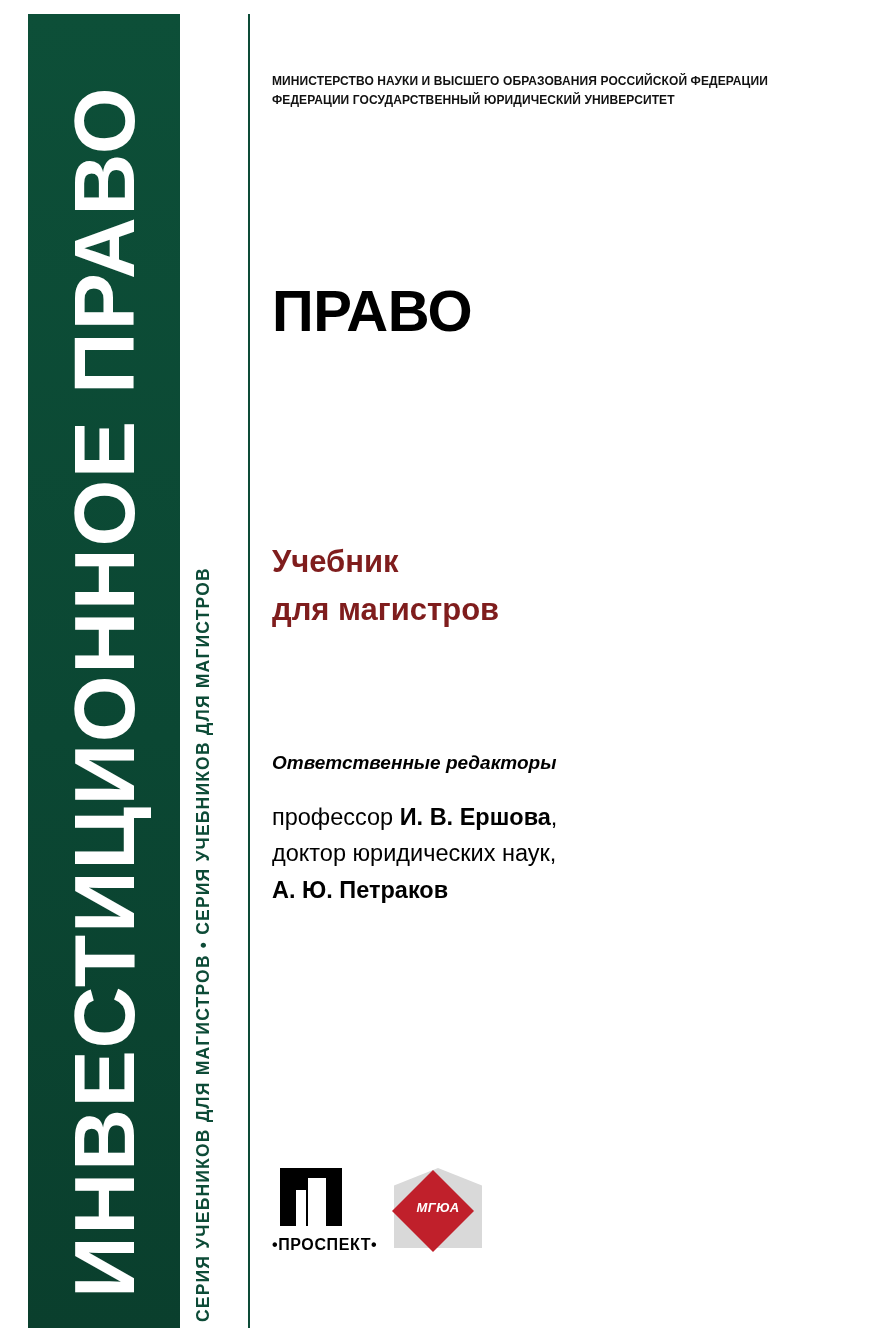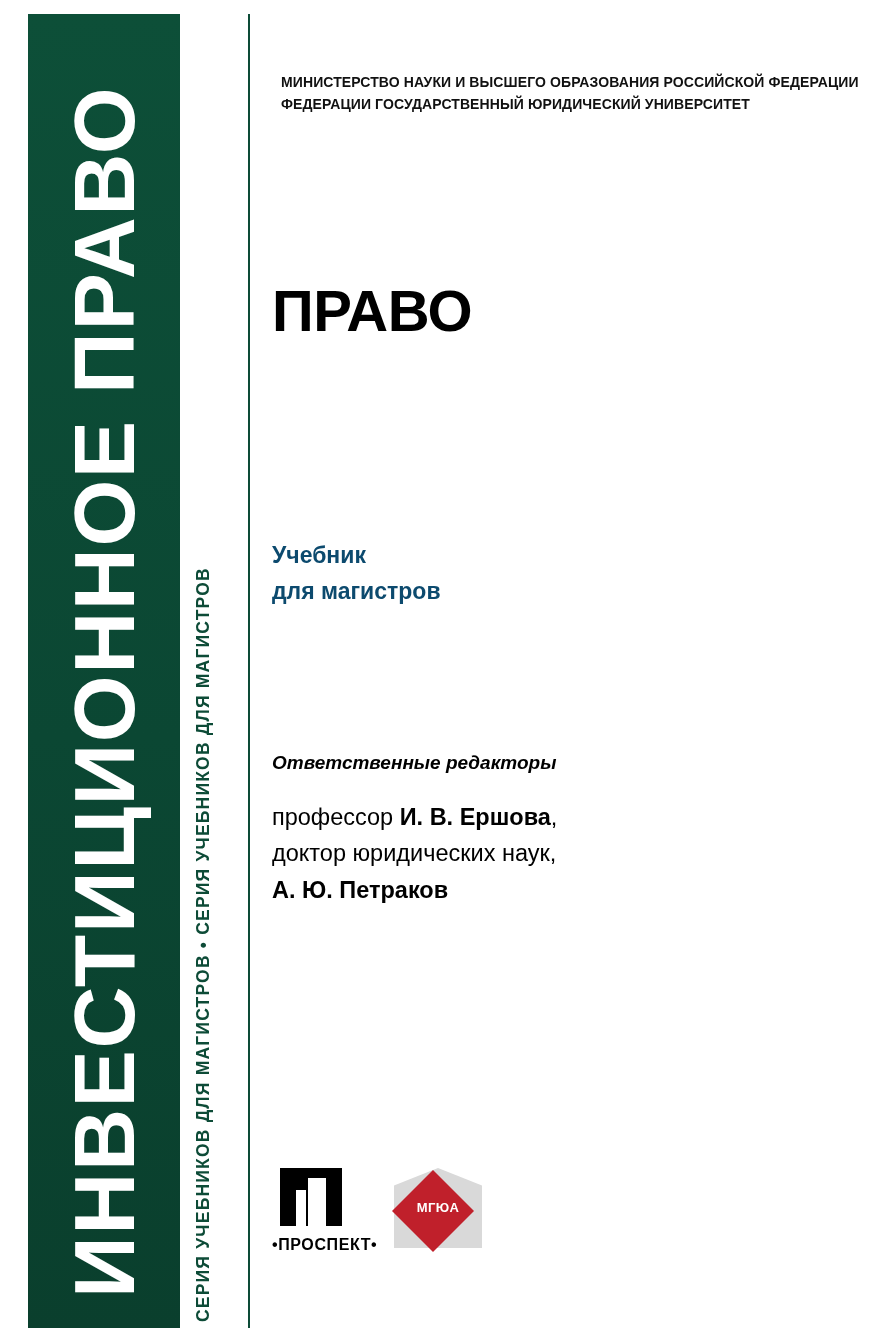--- a/index.html
+++ b/index.html
@@ -102,24 +102,24 @@
     position: absolute;
     left: 272px;
     top: 0;
     right: 0;
     bottom: 0;
   }
 
   .ministry {
     position: absolute;
     top: 72px;
-    left: 9px;
+    left: 0;
     width: 580px;
     color: #111111;
-    font-size: 14px;
+    font-size: 12px;
     font-weight: bold;
     line-height: 1.55;
     letter-spacing: 0.1px;
   }
   .ministry div { white-space: nowrap; }
 
   .main-title {
     position: absolute;
     top: 258px;
     left: 0;
@@ -130,23 +130,23 @@
     line-height: 1.08;
     letter-spacing: -0.5px;
   }
   .main-title .l2 { display: block; margin-top: 22px; }
 
   .subtitle {
     position: absolute;
     top: 538px;
     left: 0;
     width: 480px;
-    color: #0c4a6e;
-    font-weight: bold;
-    font-size: 23px;
+    color: #7f1d1d;
+    font-weight: bold;
+    font-size: 31px;
     line-height: 1.55;
   }
 
   .editors {
     position: absolute;
     top: 748px;
     left: 0;
     width: 480px;
     color: #000000;
     font-size: 23.5px;
@@ -206,20 +206,21 @@
     text-align: center;
     font-size: 16px;
     font-weight: bold;
     letter-spacing: 0.6px;
     color: #000;
   }
   .mgua {
     position: relative;
     width: 92px;
     height: 86px;
+    font-style: italic;
   }
   .mgua .bg {
     position: absolute;
     left: 2px;
     top: 0;
     width: 88px;
     height: 80px;
     background: #d9d9d9;
     clip-path: polygon(0% 22%, 50% 0%, 100% 22%, 100% 100%, 0% 100%);
   }

